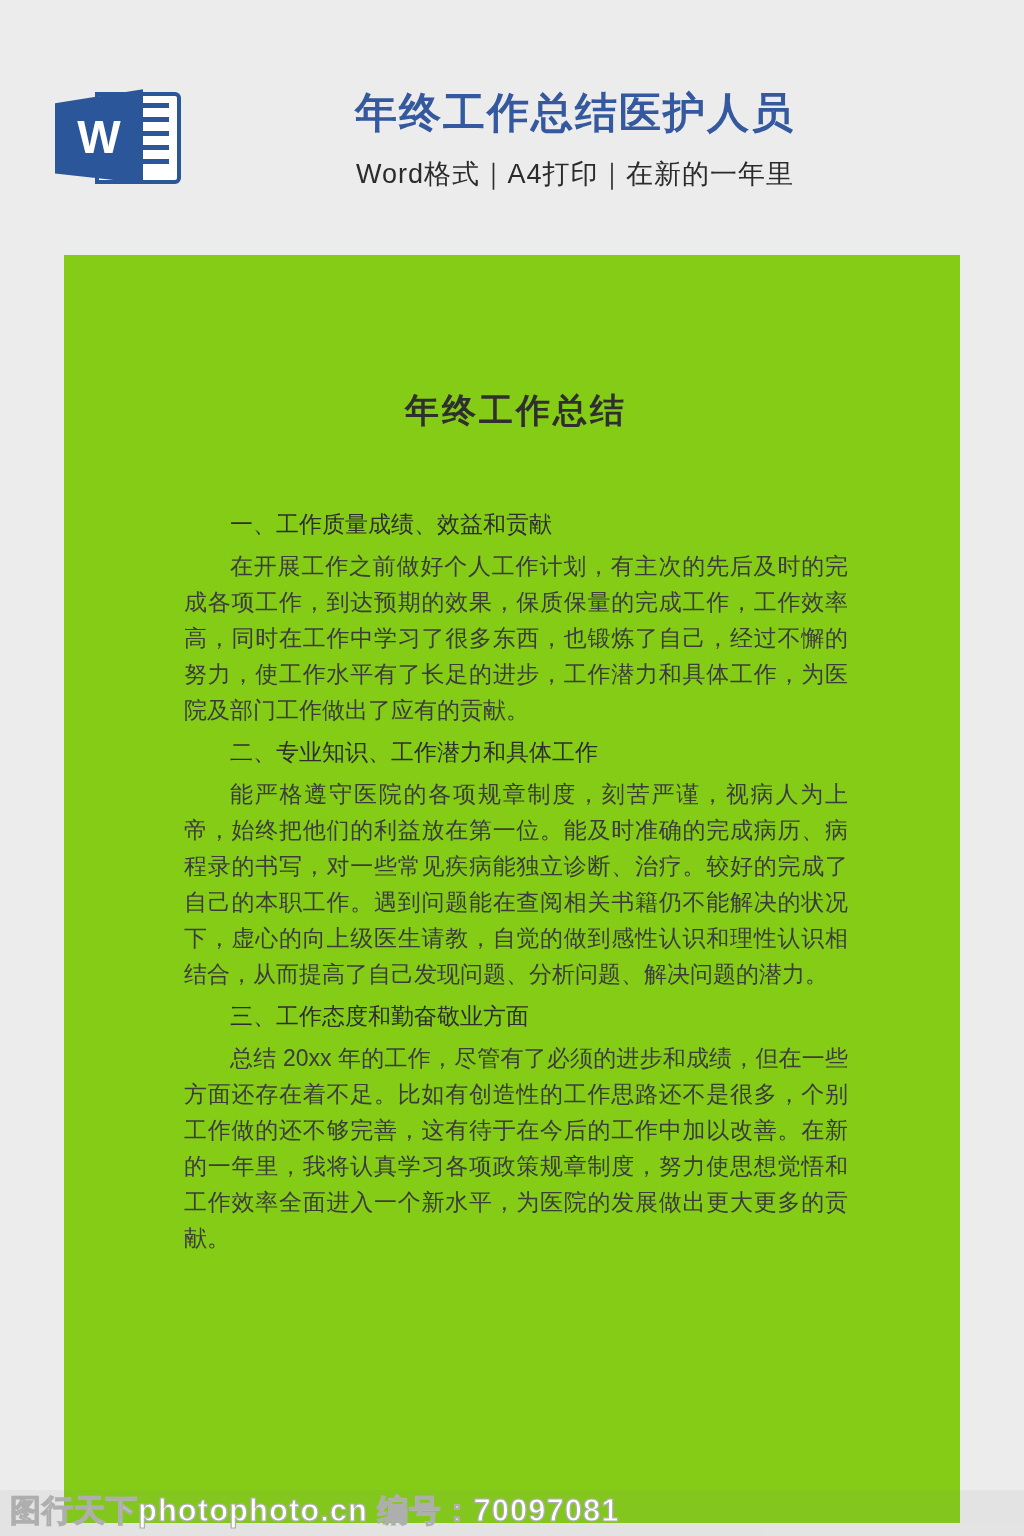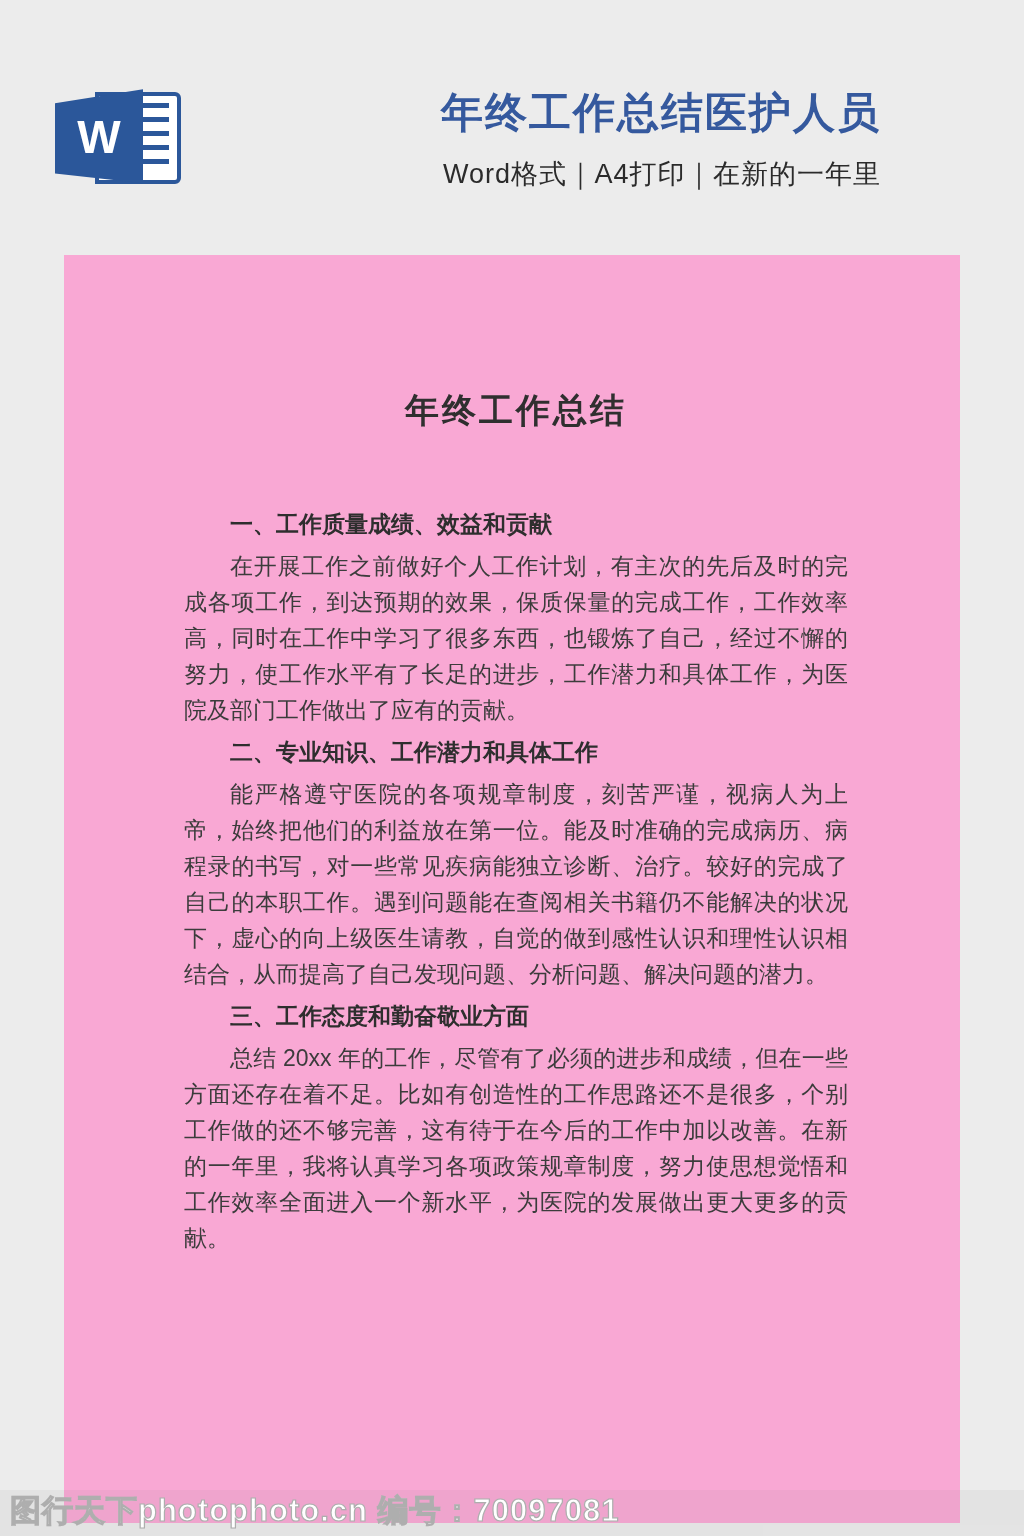--- a/index.html
+++ b/index.html
@@ -27,39 +27,39 @@
     position:absolute; left:0; top:0; width:88px; height:108px;
     background:#2b579a;
     clip-path:polygon(0 17%, 100% 4%, 100% 91%, 0 82%);
     display:flex; align-items:center; justify-content:center;
   }
   .word-cover span {
     color:#fff; font-size:46px; font-weight:bold; line-height:1;
     margin-top:-4px;
   }
 
-  .header-text { position:absolute; left:226px; top:0; width:600px; text-align:right; }
+  .header-text { position:absolute; left:220px; top:0; width:600px; text-align:center; }
   .header-title { font-size:42px; font-weight:bold; color:#35599e; letter-spacing:2px; }
   .header-subtitle { margin-top:15px; font-size:27px; color:#2b2b2b; letter-spacing:1px; }
 
   
   .page {
     position:absolute; left:64px; top:255px; width:896px; height:1268px;
-    background:#f9a8d4; padding:133px 112px 0 120px;
+    background:#84cc16; padding:133px 112px 0 120px;
   }
   .doc-title {
     text-align:center; font-size:34px; font-weight:bold; color:#2f2f2f;
     letter-spacing:3px; margin-bottom:72px;
   }
   .para {
     font-size:23px; color:#3c3c3c; line-height:36px;
     text-indent:2em; text-align:justify; margin-bottom:6px;
   }
   .doc-heading {
-    font-size:23px; color:#2e2e2e; font-weight:bold; line-height:36px;
+    font-size:23px; color:#2e2e2e; font-weight:normal; line-height:36px;
     text-indent:2em; margin-bottom:6px;
   }
 
   
   .watermark-bar {
     position:absolute; left:0; bottom:0; width:1024px; height:46px;
     background:rgba(128,128,128,0.08);
     display:flex; align-items:flex-start;
   }
   .watermark-text {

